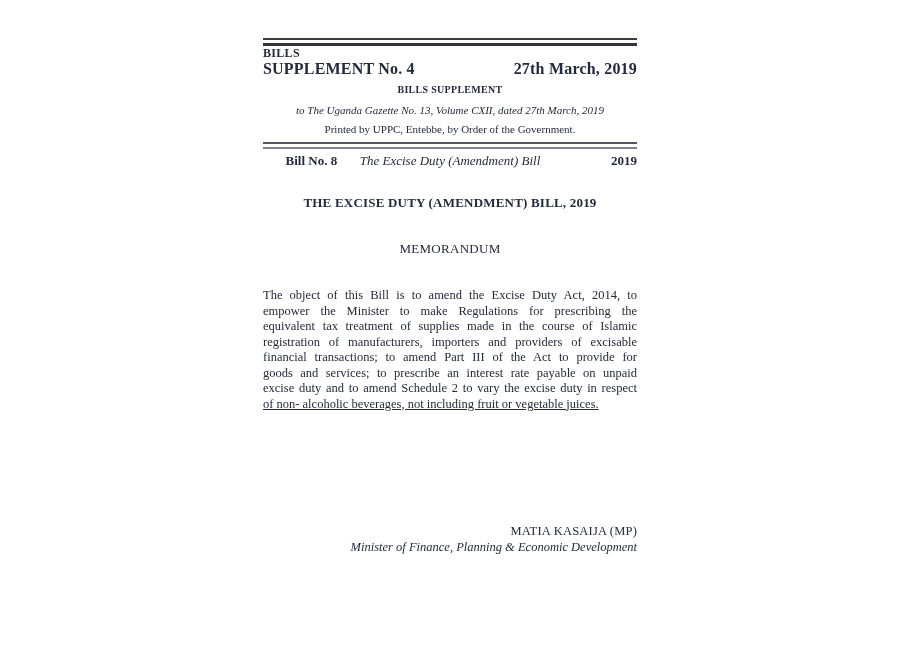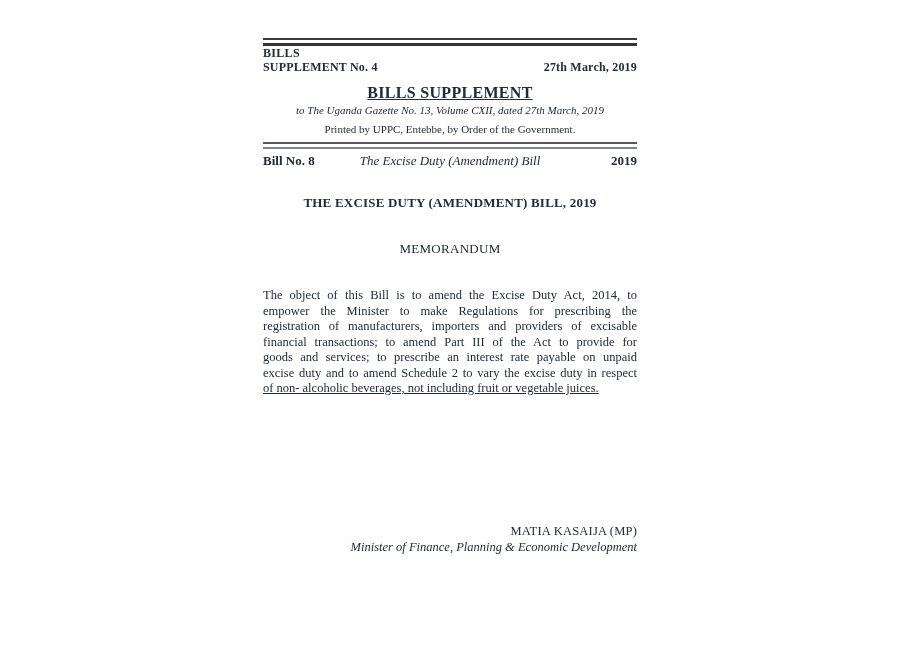--- a/index.html
+++ b/index.html
@@ -40,52 +40,51 @@
   .masthead-bills {
     top: 46px;
     font-size: 12px;
     font-weight: bold;
     letter-spacing: 0.3px;
   }
   .masthead-row {
     top: 60px;
     display: flex;
     justify-content: space-between;
-    font-size: 12px;
+    font-size: 16px;
     font-weight: bold;
     letter-spacing: 0.2px;
   }
   .masthead-title {
     top: 84px;
     text-align: center;
-    font-size: 16px;
+    font-size: 10px;
     font-weight: bold;
     letter-spacing: 0.3px;
-    text-decoration: underline;
   }
   .masthead-gazette {
     top: 104px;
     text-align: center;
     font-size: 11px;
     font-style: italic;
   }
   .masthead-printer {
     top: 123px;
     text-align: center;
     font-size: 11px;
   }
 
   .bill-row {
     top: 153px;
     display: grid;
     grid-template-columns: 1fr auto 1fr;
     align-items: baseline;
     font-size: 13px;
   }
-  .bill-no   { font-weight: bold; text-align: left; }
+  .bill-no   { font-weight: bold; text-align: center; }
   .bill-name { font-style: italic; text-align: center; }
   .bill-year { font-weight: bold; text-align: right; }
 
   .act-title {
     top: 195px;
     text-align: center;
     font-size: 13px;
     font-weight: bold;
     letter-spacing: 0.2px;
   }
@@ -152,20 +151,21 @@
     <span class="bill-year">2019</span>
   </div>
 
   <div class="abs act-title">THE EXCISE DUTY (AMENDMENT) BILL, 2019</div>
 
   <div class="abs memo-heading">MEMORANDUM</div>
 
   <div class="abs memo-body">
     <div class="memo-line">The object of this Bill is to amend the Excise Duty Act, 2014, to</div>
     <div class="memo-line">empower the Minister to make Regulations for prescribing the</div>
+    <div class="memo-line">equivalent tax treatment of supplies made in the course of Islamic</div>
     <div class="memo-line">registration of manufacturers, importers and providers of excisable</div>
     <div class="memo-line">financial transactions; to amend Part III of the Act to provide for</div>
     <div class="memo-line">goods and services; to prescribe an interest rate payable on unpaid</div>
     <div class="memo-line">excise duty and to amend Schedule 2 to vary the excise duty in respect</div>
     <div class="memo-line last">of non- alcoholic beverages, not including fruit or vegetable juices.</div>
   </div>
 
   <div class="abs sig-name">MATIA KASAIJA (MP)</div>
 
   <div class="abs sig-title">Minister of Finance, Planning &amp; Economic Development</div>

